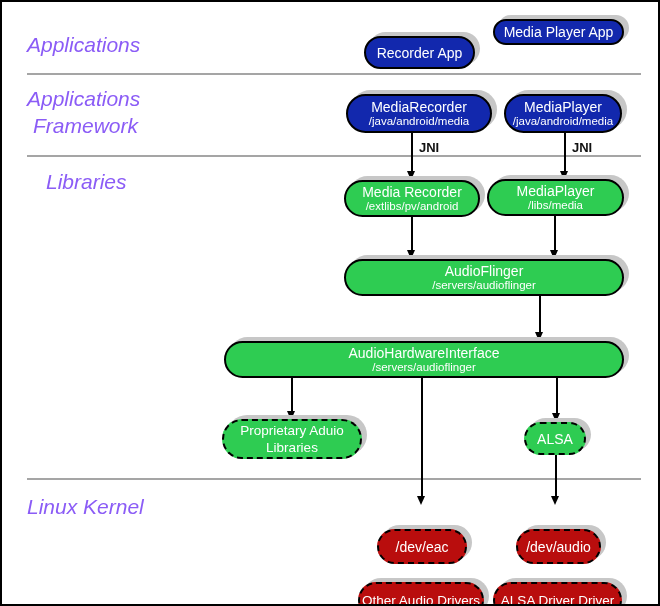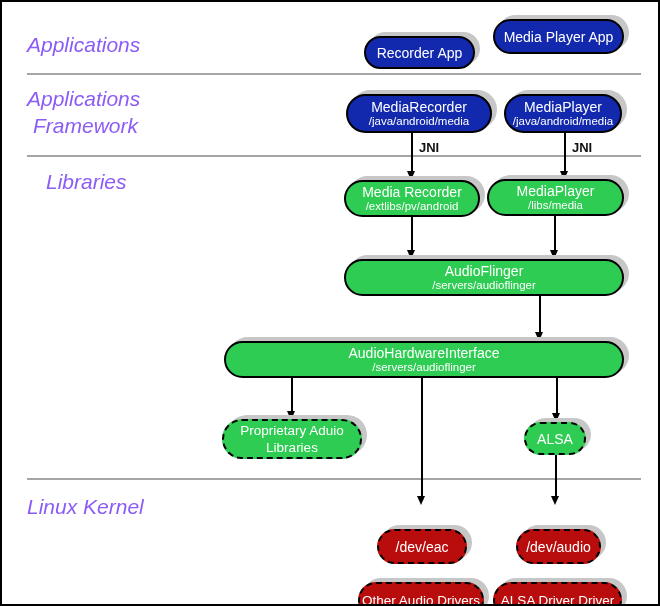--- a/index.html
+++ b/index.html
@@ -60,21 +60,21 @@
 
   <div class="layer-label" style="left:25px; top:491px;">Linux Kernel</div>
 
   <div class="divider" style="top:71px;"></div>
   <div class="divider" style="top:153px;"></div>
   <div class="divider" style="top:476px;"></div>
 
   <div class="pill blue" style="left:362px; top:17px; width:111px; height:33px;margin-top:17px;">
     <div class="pill-title">Recorder App</div>
   </div>
-  <div class="pill blue" style="left:491px; top:17px; width:131px; height:35px;">
+  <div class="pill blue" style="left:491px; top:17px; width:131px; height:26px;">
     <div class="pill-title">Media Player App</div>
   </div>
 
   <div class="pill blue" style="left:344px; top:92px; width:146px; height:39px;">
     <div class="pill-title">MediaRecorder</div>
     <div class="pill-path">/java/android/media</div>
   </div>
   <div class="pill blue" style="left:502px; top:92px; width:118px; height:39px;">
     <div class="pill-title">MediaPlayer</div>
     <div class="pill-path">/java/android/media</div>

